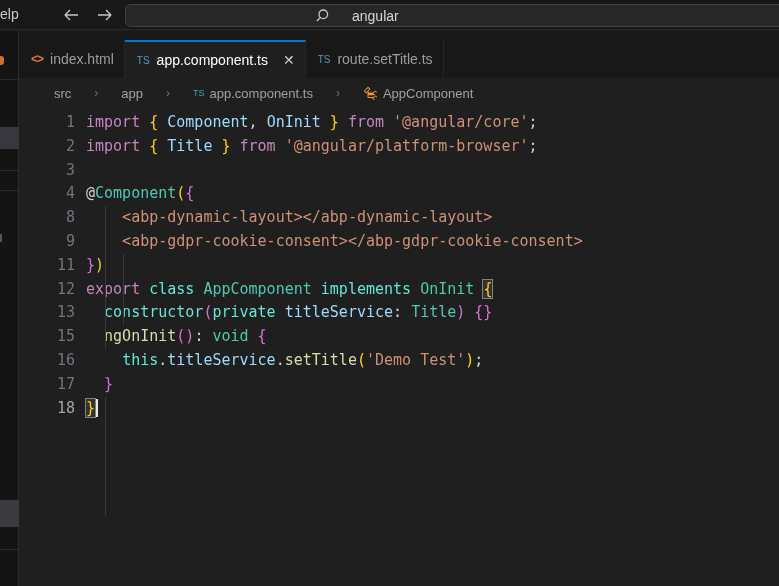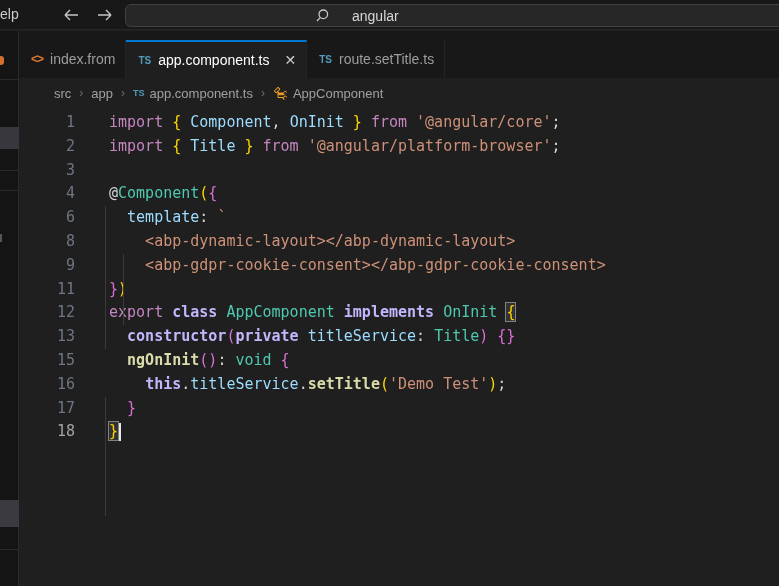--- a/index.html
+++ b/index.html
@@ -29,49 +29,49 @@
   .strip-dot { position:absolute; left:0; top:203px; width:2px; height:8px; background:#555; }
 
   .main-col { position:relative; flex:1; display:flex; flex-direction:column; }
 
   
   .tabbar { height:47px; background:#181818; display:flex; align-items:flex-end; }
   .tab { height:38px; display:flex; align-items:center; padding:0 10px 0 12px; gap:7px;
          background:#181818; border-right:1px solid #252526; font-size:14px; color:#9d9d9d;
          cursor:pointer; position:relative; }
   .tab.active { background:#1f1f1f; color:#ffffff; border-top:2px solid #0078d4; }
-  .tab-icon-ts { font-size:10px; font-weight:bold; color:#519aba; letter-spacing:0; }
+  .tab-icon-ts { font-size:10px; font-weight:normal; color:#519aba; letter-spacing:0; }
   .tab-icon-html { font-size:12px; font-weight:bold; color:#e37933; letter-spacing:-1px; }
   .tab-close { margin-left:8px; color:#cccccc; font-size:14px; cursor:pointer; line-height:1; }
 
   
   .breadcrumb { height:30px; background:#1f1f1f; display:flex; align-items:center;
-                padding-left:35px; gap:8px; font-size:13px; color:#a0a0a0; }
+                padding-left:35px; gap:23px; font-size:13px; color:#a0a0a0; }
   .crumb { display:flex; align-items:center; gap:5px; cursor:pointer; }
   .crumb-sep { color:#6e6e6e; font-size:12px; }
   .crumb .tab-icon-ts { font-size:9px; }
 
   
   .editor { position:relative; flex:1; background:#1f1f1f;
             font-family:"DejaVu Sans Mono","Liberation Mono",monospace;
             font-size:15px; padding-top:3px; }
   .cl { height:23.8px; line-height:23.8px; white-space:pre; }
   .ln { display:inline-block; width:56px; text-align:right; color:#6e7681;
         -webkit-user-select:none; user-select:none; cursor:pointer; }
   .ln.cur { color:#a3a3a3; }
-  .code { margin-left:34px; }
+  .code { margin-left:11px; }
   .guide { position:absolute; width:1px; background:#3a3a3a; }
 
   
   .tk-kw  { color:#C586C0; }
-  .tk-kw2 { color:#c4b5fd;font-weight:bold; }
+  .tk-kw2 { color:#5eead4; }
   .tk-var { color:#9CDCFE; }
   .tk-type{ color:#4EC9B0; }
   .tk-str { color:#CE9178; }
-  .tk-fn  { color:#DCDCAA;font-weight:bold; }
+  .tk-fn  { color:#DCDCAA; }
   .tk-pun { color:#D4D4D4; }
   .tk-pl  { color:#D4D4D4; }
   .tk-b1  { color:#FFD700; }
   .tk-b2  { color:#DA70D6; }
   .tk-b1h { color:#FFD700; outline:1px solid #828282; background:rgba(180,180,180,0.13); }
   .cursor { display:inline-block; width:2px; height:18px; background:#e8e8e8;
             vertical-align:middle; margin-left:1px; }
 </style>
 </head>
 <body>
@@ -114,21 +114,21 @@
       <div class="strip-dot"></div>
       <div class="strip-block" style="top:469px; height:27px; background:#3a3a40;"></div>
       <div class="strip-sep" style="top:518px;"></div>
     </div>
 
     <div class="main-col">
 
       <div class="tabbar" id="tabbar">
           <div class="tab">
             <span class="tab-icon-html">&lt;&gt;</span>
-            <span>index.from</span>
+            <span>index.html</span>
           </div>
           <div class="tab active">
             <span class="tab-icon-ts">TS</span>
             <span>app.component.ts</span>
             <span class="tab-close">✕</span>
           </div>
           <div class="tab">
             <span class="tab-icon-ts">TS</span>
             <span>route.setTitle.ts</span>
           </div>
@@ -160,21 +160,20 @@
 
       <div class="editor" id="editor">
         <div class="guide" style="left:86px; top:98px;  height:143px;"></div>
         <div class="guide" style="left:104px; top:146px; height:71px;"></div>
         <div class="guide" style="left:86px; top:289px; height:119px;"></div>
         <div id="lines">
             <div class="cl"><span class="ln">1</span><span class="code"><span class="tk-kw">import</span><span class="tk-pl"> </span><span class="tk-b1">{</span><span class="tk-pl"> </span><span class="tk-var">Component</span><span class="tk-pun">,</span><span class="tk-pl"> </span><span class="tk-var">OnInit</span><span class="tk-pl"> </span><span class="tk-b1">}</span><span class="tk-pl"> </span><span class="tk-kw">from</span><span class="tk-pl"> </span><span class="tk-str">'@angular/core'</span><span class="tk-pun">;</span></span></div>
             <div class="cl"><span class="ln">2</span><span class="code"><span class="tk-kw">import</span><span class="tk-pl"> </span><span class="tk-b1">{</span><span class="tk-pl"> </span><span class="tk-var">Title</span><span class="tk-pl"> </span><span class="tk-b1">}</span><span class="tk-pl"> </span><span class="tk-kw">from</span><span class="tk-pl"> </span><span class="tk-str">'@angular/platform-browser'</span><span class="tk-pun">;</span></span></div>
             <div class="cl"><span class="ln">3</span><span class="code"></span></div>
             <div class="cl"><span class="ln">4</span><span class="code"><span class="tk-pun">@</span><span class="tk-type">Component</span><span class="tk-b1">(</span><span class="tk-b2">{</span></span></div>
-            <div class="cl"><span class="ln">6</span><span class="code"><span class="tk-pl">  </span><span class="tk-var">template</span><span class="tk-pun">:</span><span class="tk-pl"> </span><span class="tk-str">`</span></span></div>
             <div class="cl"><span class="ln">8</span><span class="code"><span class="tk-str">    &lt;abp-dynamic-layout&gt;&lt;/abp-dynamic-layout&gt;</span></span></div>
             <div class="cl"><span class="ln">9</span><span class="code"><span class="tk-str">    &lt;abp-gdpr-cookie-consent&gt;&lt;/abp-gdpr-cookie-consent&gt;</span></span></div>
             <div class="cl"><span class="ln">11</span><span class="code"><span class="tk-b2">}</span><span class="tk-b1">)</span></span></div>
             <div class="cl"><span class="ln">12</span><span class="code"><span class="tk-kw">export</span><span class="tk-pl"> </span><span class="tk-kw2">class</span><span class="tk-pl"> </span><span class="tk-type">AppComponent</span><span class="tk-pl"> </span><span class="tk-kw2">implements</span><span class="tk-pl"> </span><span class="tk-type">OnInit</span><span class="tk-pl"> </span><span class="tk-b1h">{</span></span></div>
             <div class="cl"><span class="ln">13</span><span class="code"><span class="tk-pl">  </span><span class="tk-kw2">constructor</span><span class="tk-b2">(</span><span class="tk-kw2">private</span><span class="tk-pl"> </span><span class="tk-var">titleService</span><span class="tk-pun">:</span><span class="tk-pl"> </span><span class="tk-type">Title</span><span class="tk-b2">)</span><span class="tk-pl"> </span><span class="tk-b2">{}</span></span></div>
             <div class="cl"><span class="ln">15</span><span class="code"><span class="tk-pl">  </span><span class="tk-fn">ngOnInit</span><span class="tk-b2">(</span><span class="tk-b2">)</span><span class="tk-pun">:</span><span class="tk-pl"> </span><span class="tk-type">void</span><span class="tk-pl"> </span><span class="tk-b2">{</span></span></div>
             <div class="cl"><span class="ln">16</span><span class="code"><span class="tk-pl">    </span><span class="tk-kw2">this</span><span class="tk-pun">.</span><span class="tk-var">titleService</span><span class="tk-pun">.</span><span class="tk-fn">setTitle</span><span class="tk-b1">(</span><span class="tk-str">'Demo Test'</span><span class="tk-b1">)</span><span class="tk-pun">;</span></span></div>
             <div class="cl"><span class="ln">17</span><span class="code"><span class="tk-pl">  </span><span class="tk-b2">}</span></span></div>
             <div class="cl"><span class="ln cur">18</span><span class="code"><span class="tk-b1h">}</span><span class="cursor"></span></span></div>
           </div>

